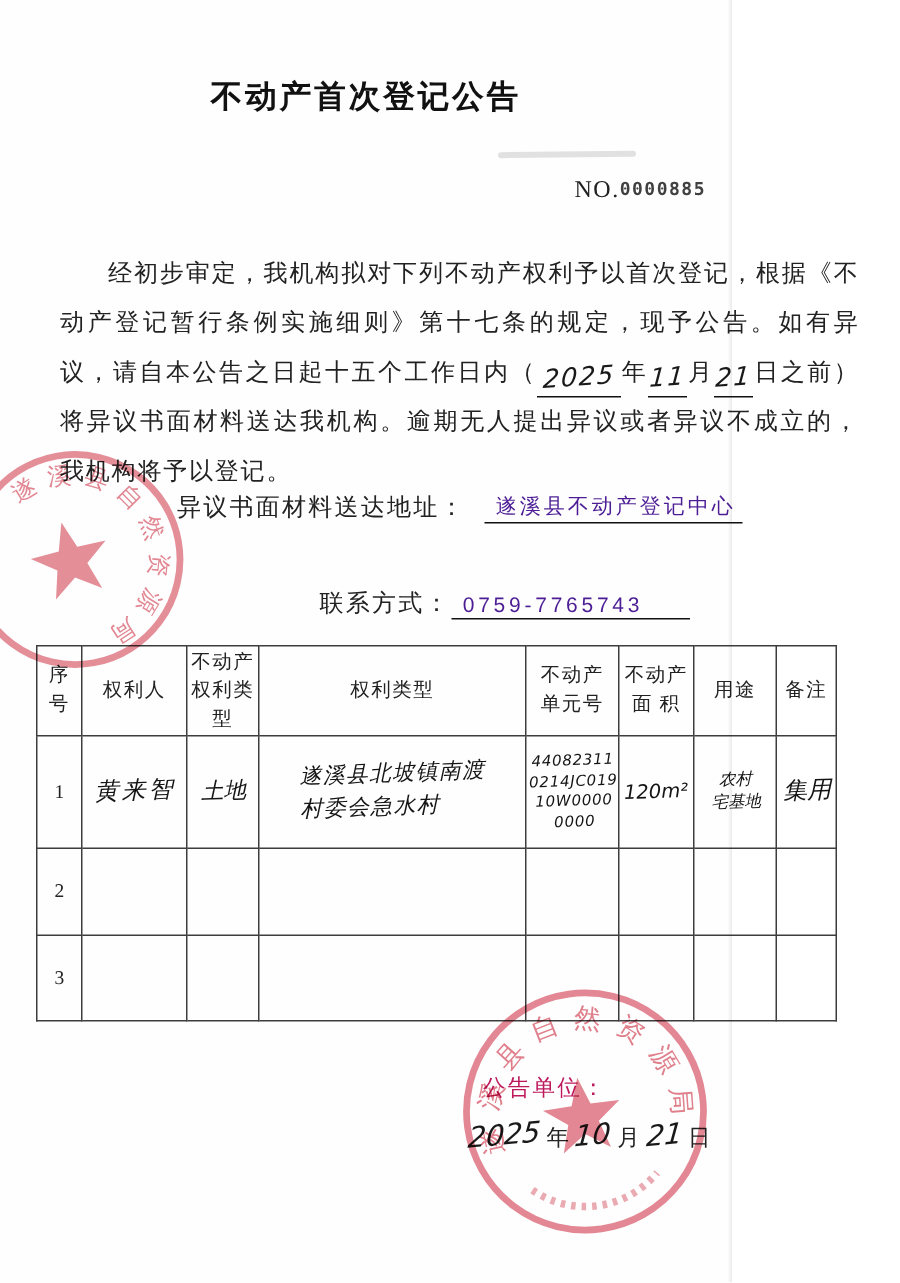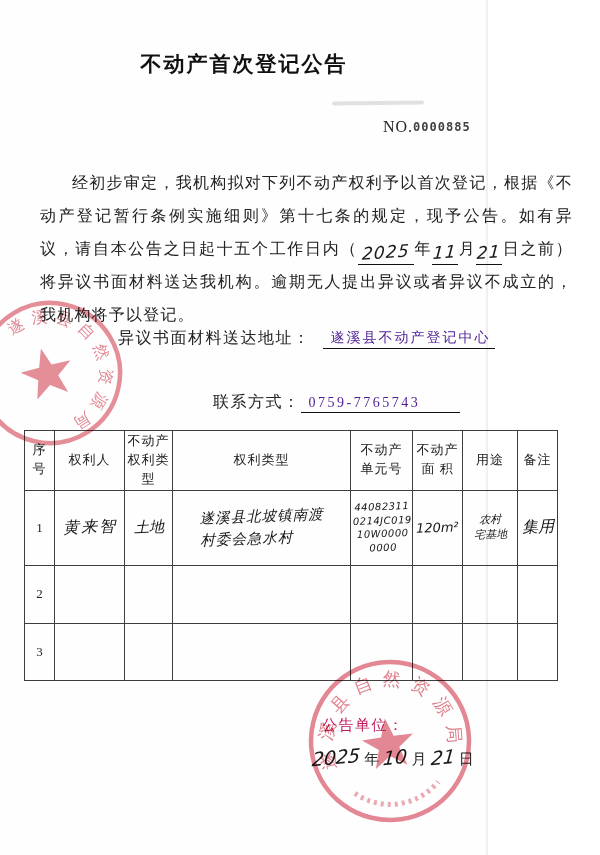--- a/index.html
+++ b/index.html
@@ -29,21 +29,21 @@
   .blank.year{width:56px;} .blank.mon{width:26px;} .blank.day{width:26px;}
   .blank .hw-in{display:inline-block;transform:rotate(-4deg) skewX(-8deg);
        font-family:"DejaVu Sans",sans-serif;font-style:italic;font-size:17px;color:#191919;}
 
   .field-line{position:absolute;display:flex;align-items:flex-end;}
   .field-line .lbl{font-size:16px;letter-spacing:1.5px;white-space:nowrap;color:#222;}
   .field-line .val{flex:1;border-bottom:1.4px solid #111;font-size:14px;
        letter-spacing:2px;padding:0 4px 1px 8px;white-space:nowrap;color:#4c1d95;}
   .addr-line{top:328px;left:118px;right:33px;gap:12px;}
   .contact-line{top:370px;left:213px;width:247px;margin-top:22px;}
-  .contact-line .val{font-family:Liberation Serif, serif;letter-spacing:2.5px;}
+  .contact-line .val{font-family:Liberation Sans, sans-serif;letter-spacing:2.5px;}
 
   table.reg{position:absolute;top:430px;left:24px;border-collapse:collapse;
        table-layout:fixed;width:533px;}
   table.reg th,table.reg td{border:1.5px solid #3d3d3d;padding:1px 2px;
        text-align:center;vertical-align:middle;overflow:hidden;}
   table.reg th{font-size:13px;font-weight:normal;letter-spacing:1px;
        white-space:pre-line;line-height:1.45;color:#222;}
   table.reg td{font-size:13px;color:#222;}
   .pre{white-space:pre-line;}
   td .hwc{display:inline-block;transform:rotate(-2deg);

